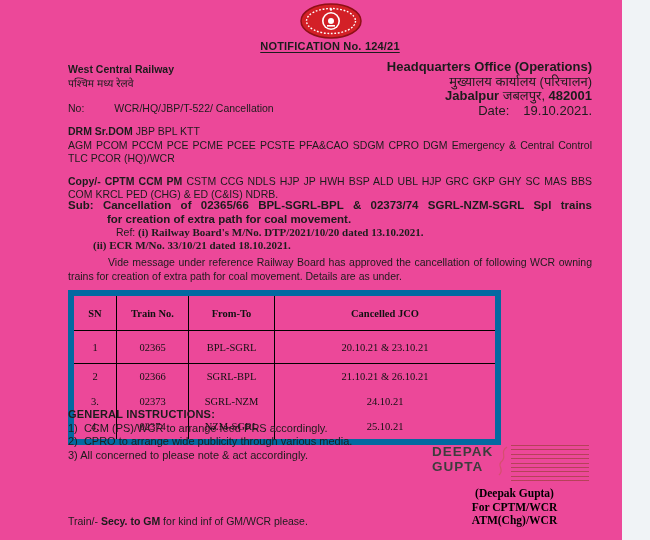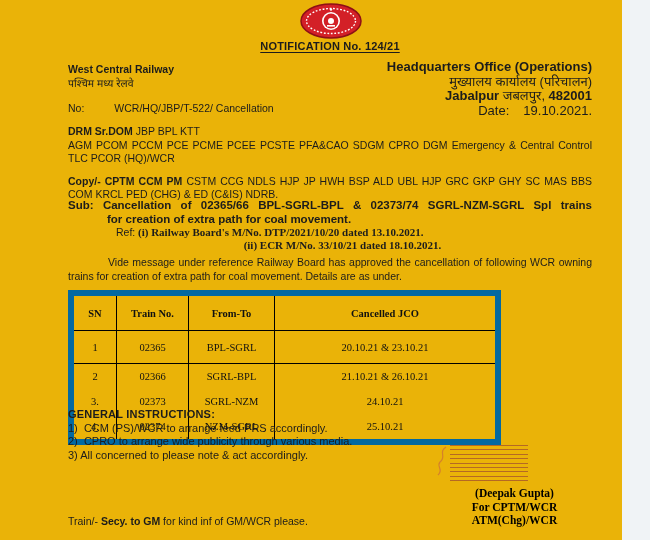--- a/index.html
+++ b/index.html
@@ -1,17 +1,17 @@
 <!DOCTYPE html>
 <html><head>
 <meta charset="utf-8">
 <style>
   html,body{margin:0;padding:0;}
   .page{
-    position:relative;width:650px;height:540px;background:#eab308;
+    position:relative;width:650px;height:540px;background:#ec4899;
     font-family:"Liberation Sans",sans-serif;color:#1c1c1c;overflow:hidden;
   }
   .gray-strip{position:absolute;top:0;right:0;width:28px;height:540px;background:#f0f3f6;}
   .abs{position:absolute;}
 
   
   .logo{left:300px;top:3px;}
   .notif-title{left:68px;top:40px;width:524px;text-align:center;
     font-size:11px;font-weight:bold;letter-spacing:.2px;}
   .notif-title span{text-decoration:underline;text-underline-offset:2px;}
@@ -32,21 +32,21 @@
   .dist p{margin:0;text-align:justify;}
   .dist .copy{margin-top:9px;}
 
   
   .sub{left:68px;top:199px;width:524px;font-size:11.5px;font-weight:bold;line-height:13px;}
   .sub .l1{text-align:justify;text-align-last:justify;}
   .sub .l2{margin-left:39px;margin-top:1px;}
   .refs{left:68px;top:226px;width:524px;font-size:11px;line-height:13px;}
   .refs .lbl{font-family:"Liberation Sans",sans-serif;font-weight:normal;font-size:10.5px;padding-left:48px;}
   .refs .txt{font-family:"Liberation Serif",serif;font-weight:bold;}
-  .refs .l2{margin-left:25px;text-align:center;}
+  .refs .l2{margin-left:25px;}
 
   
   .para{left:68px;top:256px;width:524px;font-size:10.5px;line-height:13.5px;
     text-align:justify;text-indent:40px;}
 
   
   .tbl{left:68px;top:290px;border-collapse:collapse;font-family:"Liberation Serif",serif;
     font-size:10.5px;color:#111;}
   .tbl th,.tbl td{border-left:1px solid #000;border-right:1px solid #000;text-align:center;}
   .tbl{border:6px solid #0369a1;}
@@ -170,20 +170,24 @@
 
   <div class="abs instr">
     <div class="head">GENERAL INSTRUCTIONS:</div>
     <div class="item">1)  CCM (PS)/WCR to arrange feed PRS accordingly.</div>
     <div class="item">2)  CPRO to arrange wide publicity through various media.</div>
     <div class="item">3) All concerned to please note &amp; act accordingly.</div>
   </div>
 
   <div class="abs sig">
     <div class="sig-row">
+      <div class="sig-name">
+        <div>DEEPAK</div>
+        <div>GUPTA</div>
+      </div>
       <div class="sig-scribble">
         <svg width="16" height="34" viewBox="0 0 16 34">
           <path d="M13 3 C 5 8, 14 13, 7 18 C 3 22, 11 26, 5 31" stroke="rgba(195,85,75,.55)" stroke-width="1.2" fill="none"></path>
         </svg>
       </div>
       <div class="sig-meta"></div>
     </div>
     <div class="sig-lines">
       <div>(Deepak Gupta)</div>
       <div>For CPTM/WCR</div>

